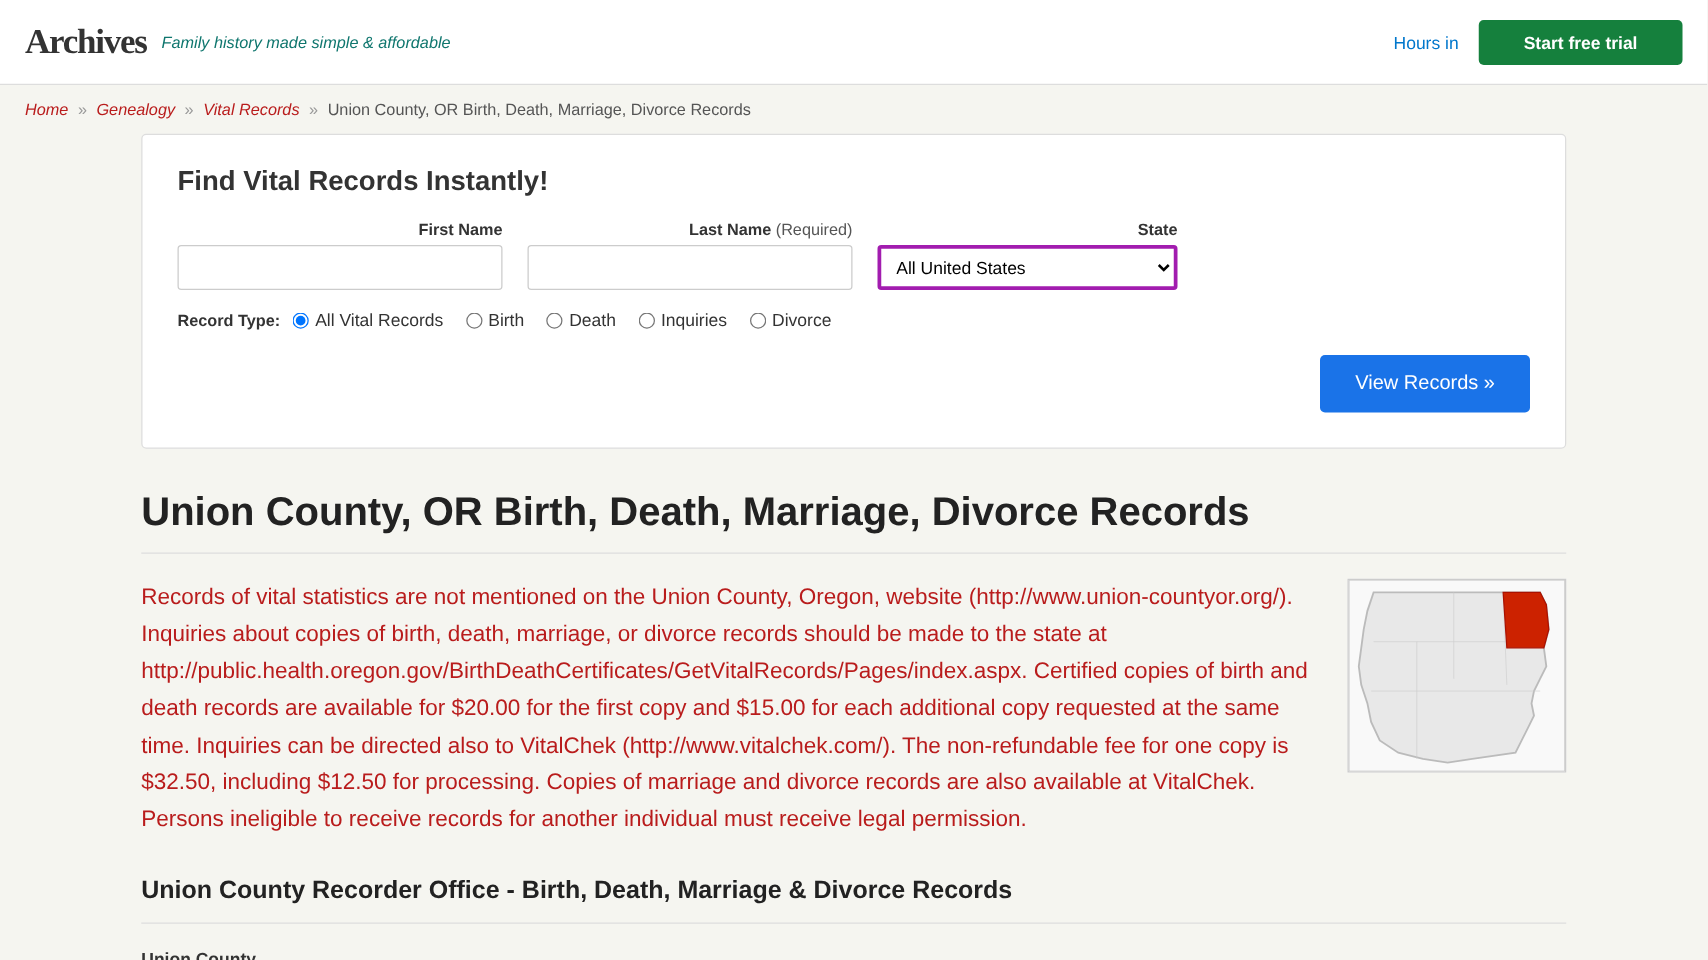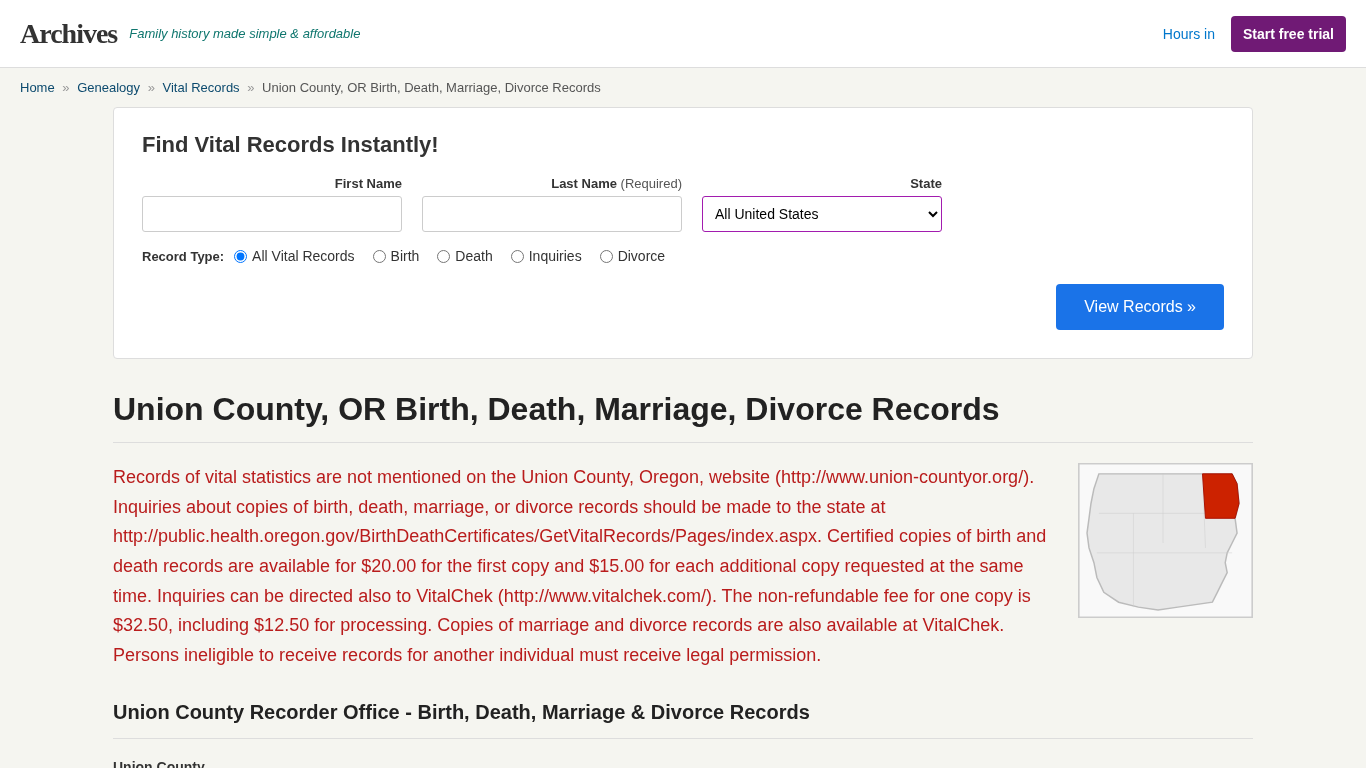--- a/index.html
+++ b/index.html
@@ -21,37 +21,37 @@
       font-weight: bold;
       color: #333;
       font-family: Georgia, serif;
       letter-spacing: -1px;
     }
     .archives-logo span { color: #333; }
     .tagline { font-size: 13px; color: #0f766e; font-style: italic; }
     #header-right { display: flex; align-items: center; gap: 16px; }
     .sign-in-link { color: #0077cc; text-decoration: none; font-size: 14px; }
     .start-trial-btn {
-      background: #701a75;
+      background: #15803d;
       color: #fff;
       border: none;
       border-radius: 4px;
-      padding: 10px 12px;
+      padding: 10px 36px;
       font-size: 14px;
       font-weight: bold;
       cursor: pointer;
     }
 
     
     #breadcrumb {
       background: #f5f5f0;
       padding: 12px 20px;
       font-size: 13px;
     }
-    #breadcrumb a { color: #0c4a6e; text-decoration: none; }
+    #breadcrumb a { color: #b91c1c; text-decoration: none; font-style: italic; }
     #breadcrumb .sep { color: #999; margin: 0 4px; }
     #breadcrumb .current { color: #555; }
 
     
     #main { padding: 0 20px 30px 20px; max-width: 1180px; margin: 0 auto; }
 
     
     .search-box {
       background: #fff;
       border: 1px solid #ddd;
@@ -78,21 +78,21 @@
       width: 260px;
       height: 36px;
       border: 1px solid #ccc;
       border-radius: 3px;
       padding: 0 8px;
       font-size: 14px;
     }
     .field-group select {
       width: 240px;
       height: 36px;
-      border: 1px solid #a21caf;
+      border: 3px solid #a21caf;
       border-radius: 3px;
       padding: 0 8px;
       font-size: 14px;
       background: #fff;
       appearance: auto;
     }
     .record-type-row {
       display: flex;
       align-items: center;
       gap: 0;

